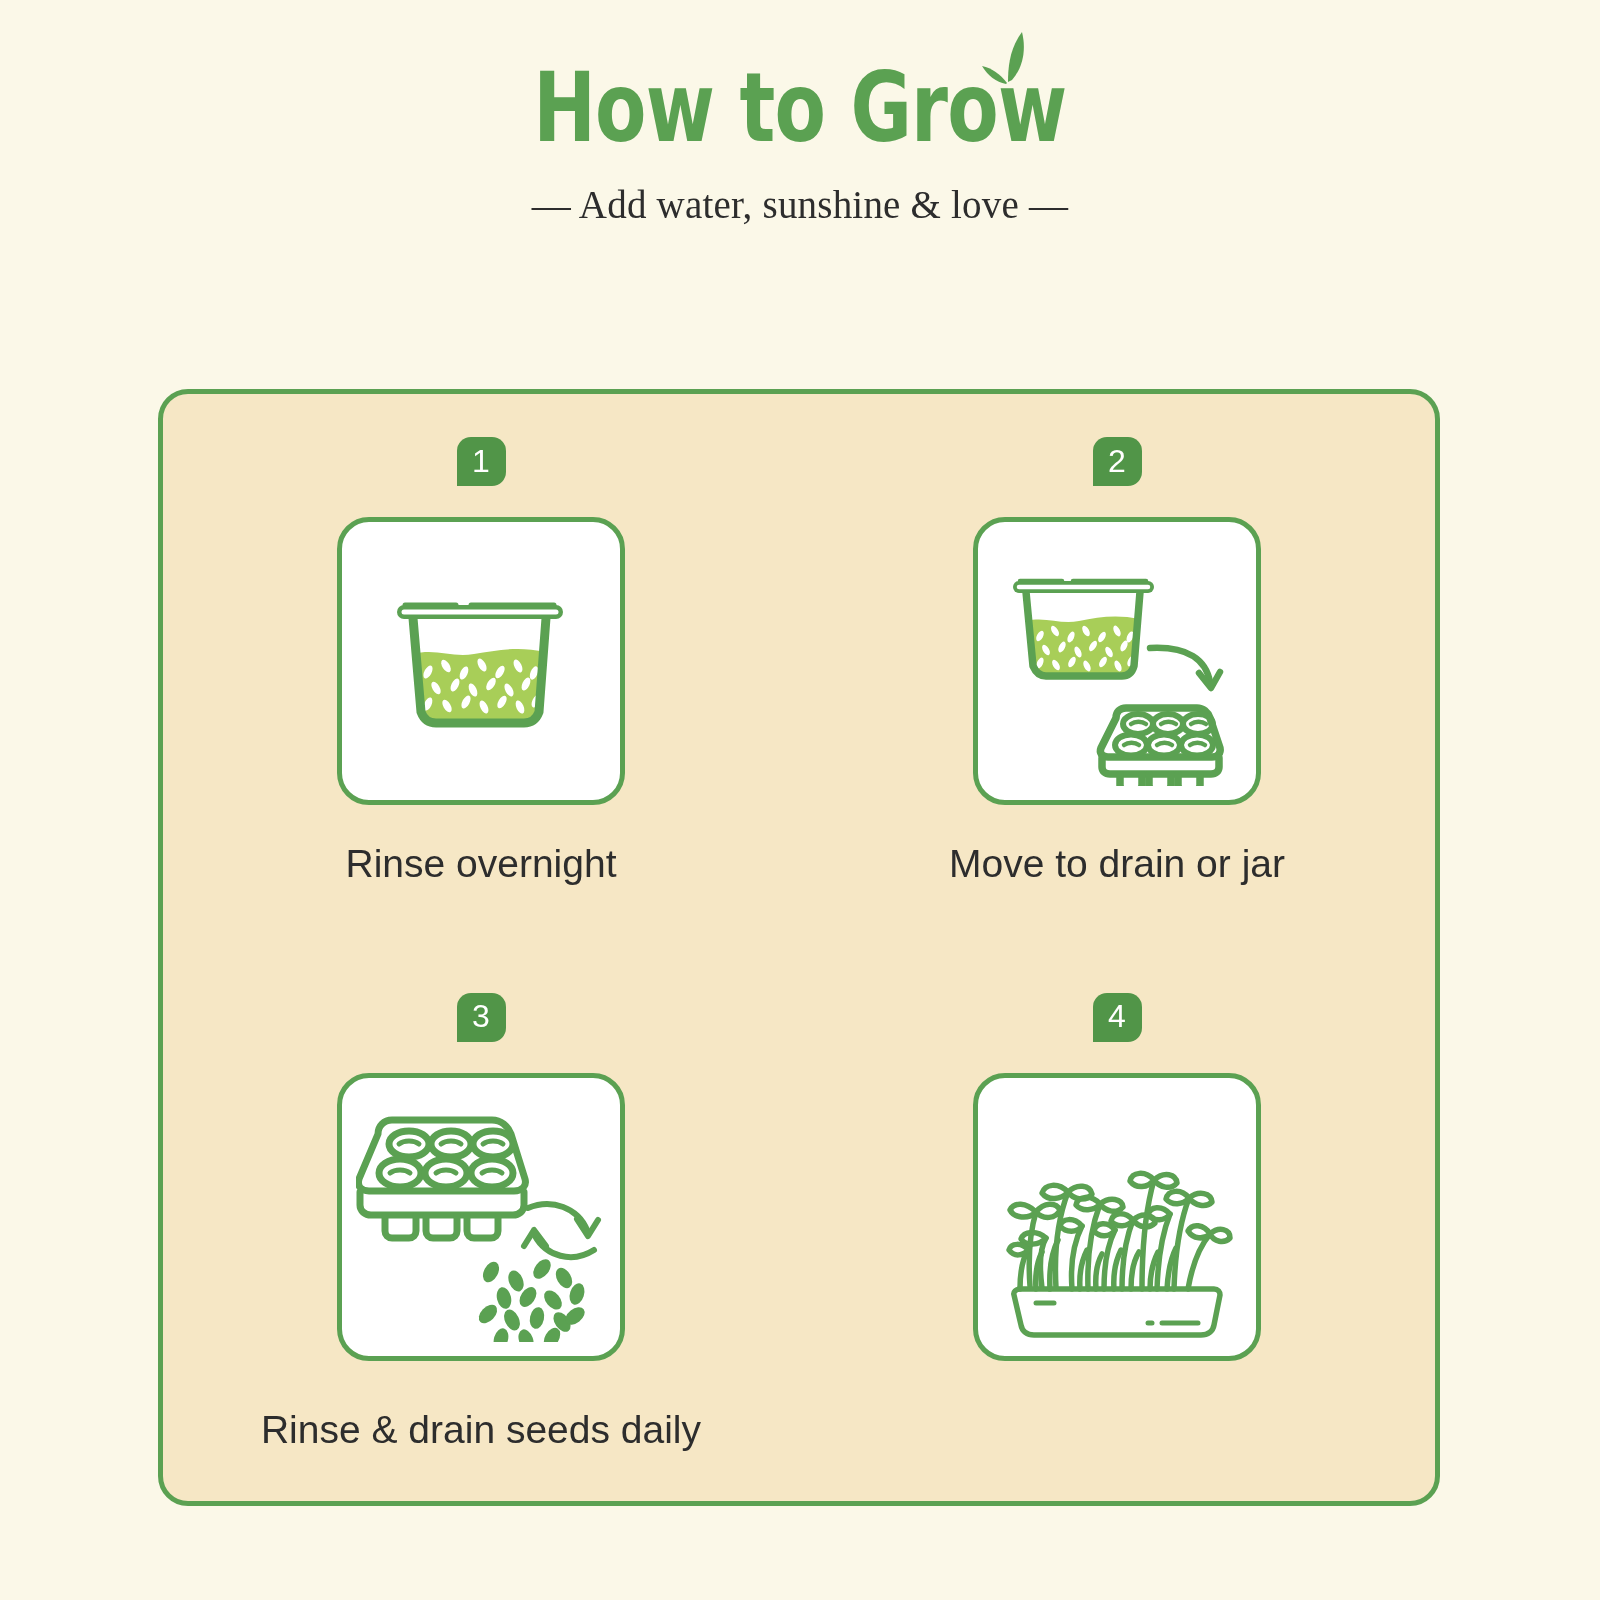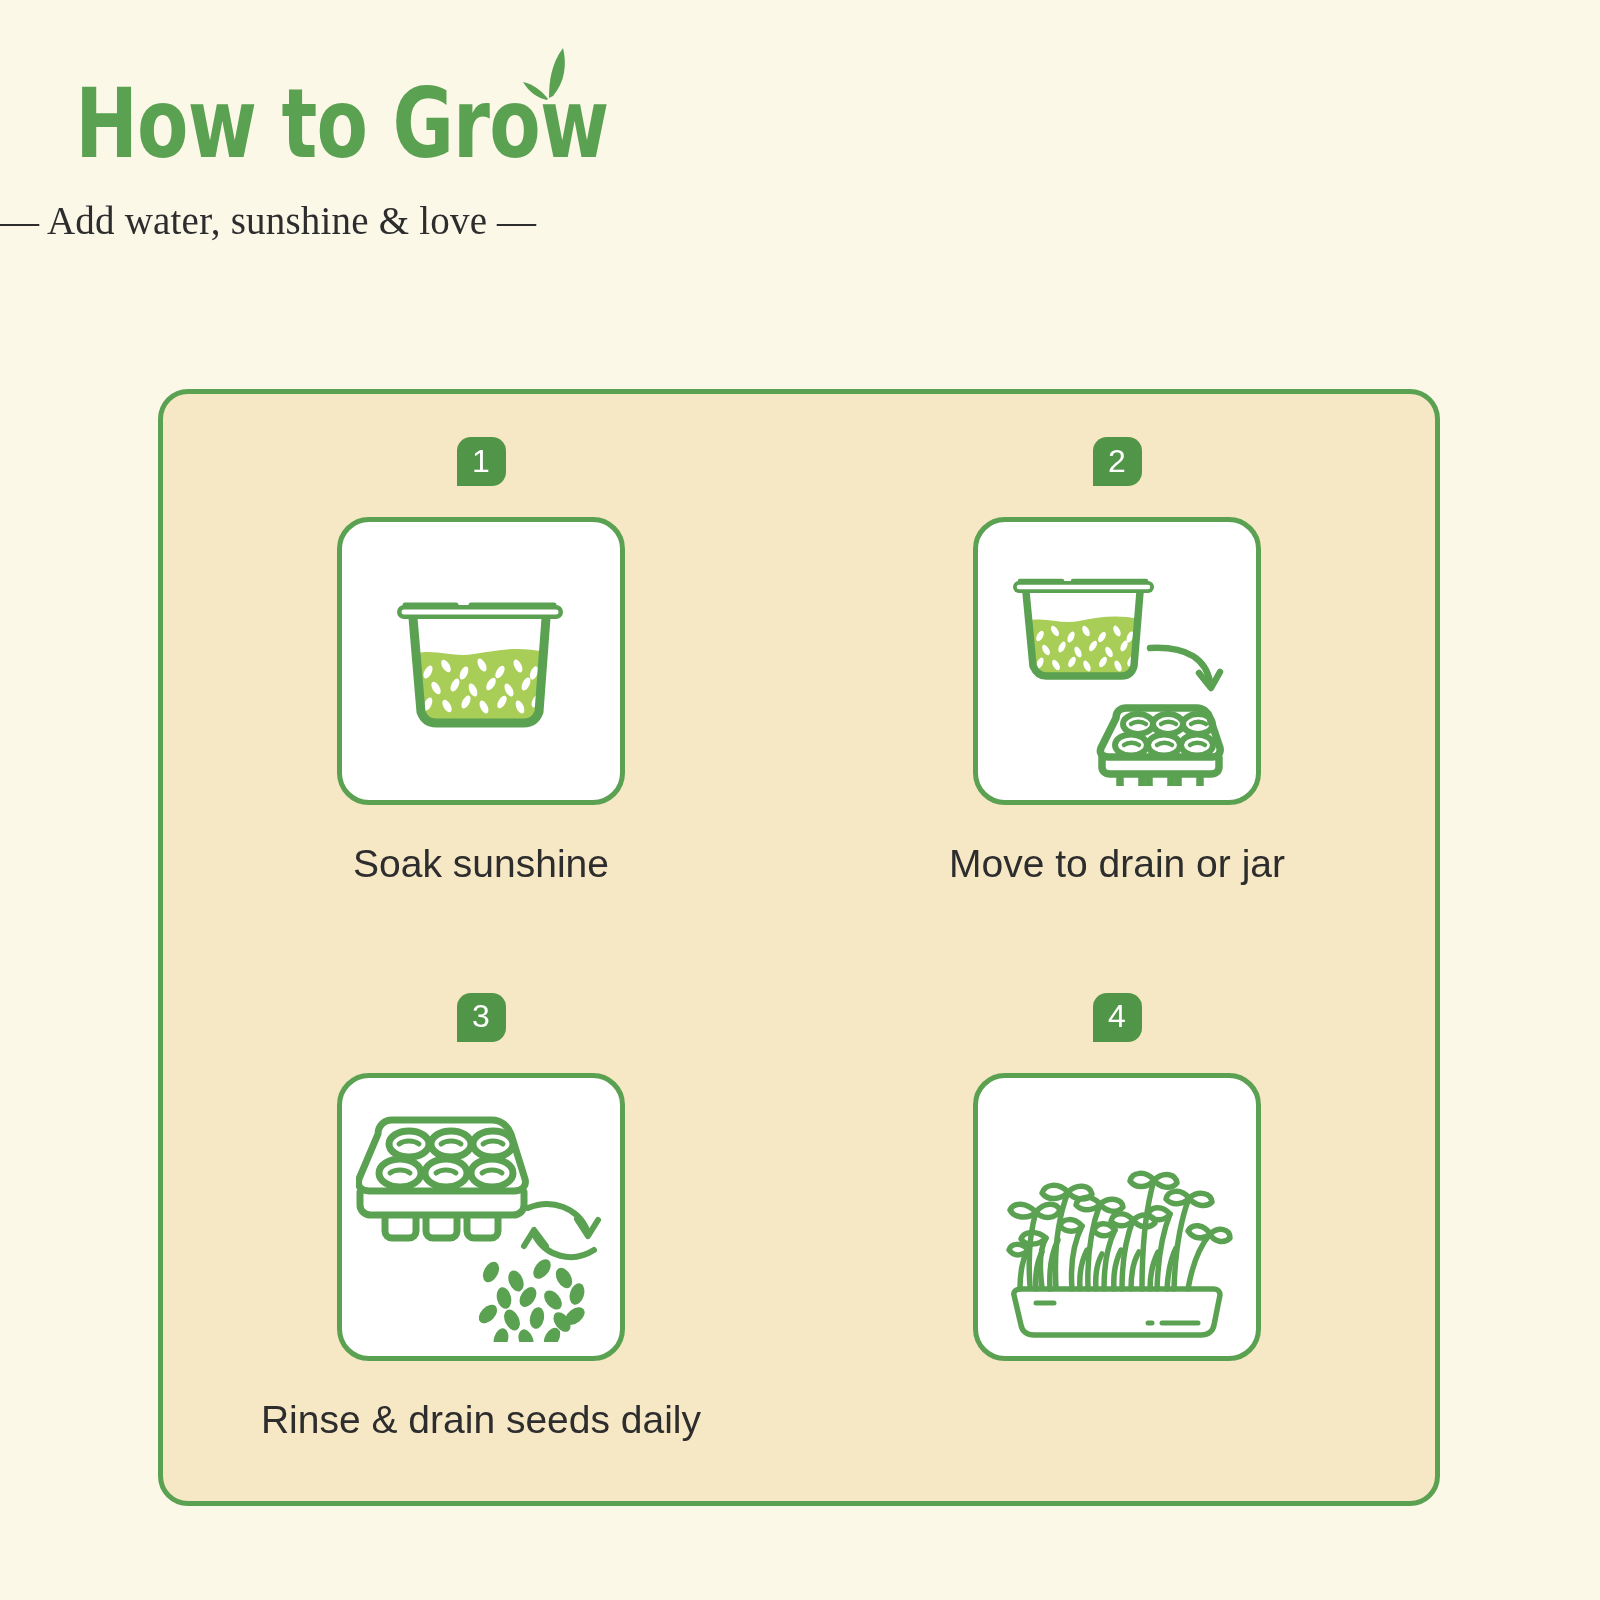--- a/index.html
+++ b/index.html
@@ -12,22 +12,22 @@
   body {
     background: #FBF8E8;
     font-family: "Liberation Sans", sans-serif;
     position: relative;
     overflow: hidden;
   }
 
   
   .header {
     width: 1600px;
-    padding-top: 76px;
-    text-align: left;
+    padding-top: 60px;
+    text-align: center;
   }
 
   .title-wrap {
     position: relative;
     display: inline-block;
   }
 
   .title {
     font-family: "DejaVu Sans", sans-serif;
     font-weight: bold;
@@ -126,21 +126,21 @@
   
   .caption {
     margin-top: 36px;
     font-family: "Liberation Sans", sans-serif;
     font-size: 39px;
     line-height: 1.18;
     color: #2D2D2D;
     text-align: center;
     white-space: pre-line;
   }
-  .step-3 .caption, .step-4 .caption { margin-top: 36px; }
+  .step-3 .caption, .step-4 .caption { margin-top: 46px; }
 </style>
 </head>
 <body>
 
 <div class="header">
   <div class="title-wrap">
     <div class="title">How to Grow</div>
     <svg class="title-leaf" viewBox="0 0 56 60">
       <path d="M30 56 C30 40 32 22 44 6 C48 22 46 40 34 54 Z" fill="#5BA152"></path>
       <path d="M29 57 C22 48 14 42 4 40 C10 50 18 56 28 58 Z" fill="#5BA152"></path>
@@ -185,21 +185,21 @@
 
             <path d="M57 82 L65 176 C68 184 73 187 80 187 L168 187 C175 187 180 184 183 176 L190 82"></path>
 
             <path d="M48 76 L200 76" stroke-width="14" stroke-linecap="round"></path>
             <path d="M48 76 L200 76" stroke="#FFFFFF" stroke-width="5"></path>
             <path d="M49 69 L100 69" stroke-width="5"></path>
             <path d="M115 69 L198 69" stroke-width="5"></path>
           </g>
         </svg>
       </div>
-      <div class="caption">Soak sunshine</div>
+      <div class="caption">Rinse overnight</div>
     </div>
 
     <div class="step step-2">
       <div class="badge">2</div>
       <div class="card">
         <svg width="250" height="250" viewBox="0 0 250 250">
           <g fill="none" stroke="#5BA152" stroke-width="7.5" stroke-linecap="round" stroke-linejoin="round">
 
             <path d="M34 85 C54 80 68 89 87 85 C107 81 124 78 148 83 L142 130 C140 137 136 140 130 140 L54 140 C48 140 44 137 41 130 Z" fill="#A8CE58" stroke="none"></path>
             <g fill="#FFFFFF" stroke="none">

